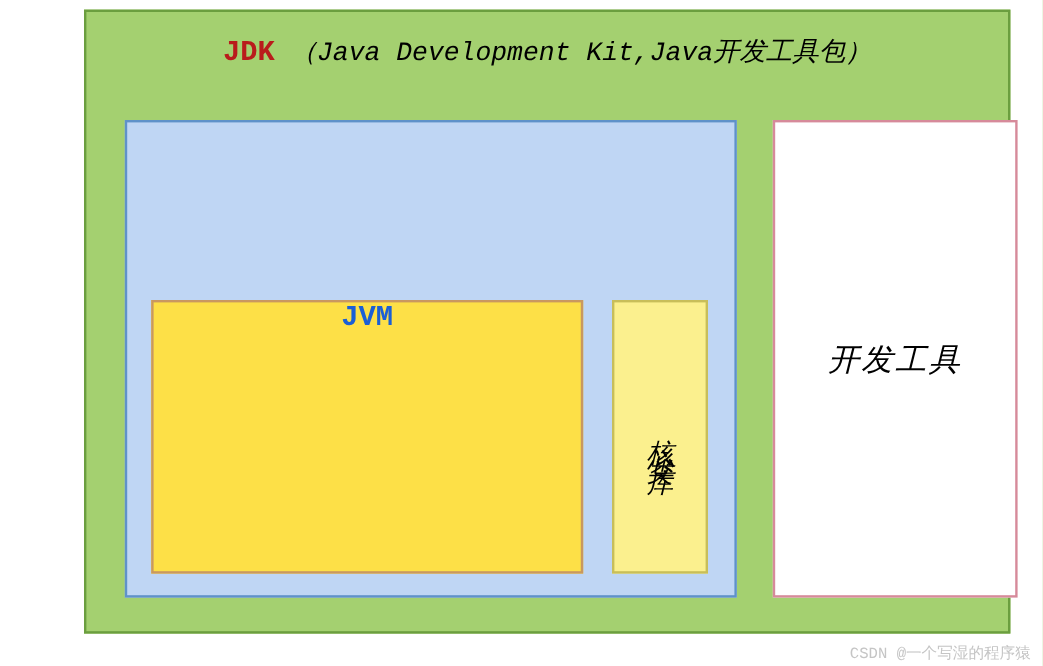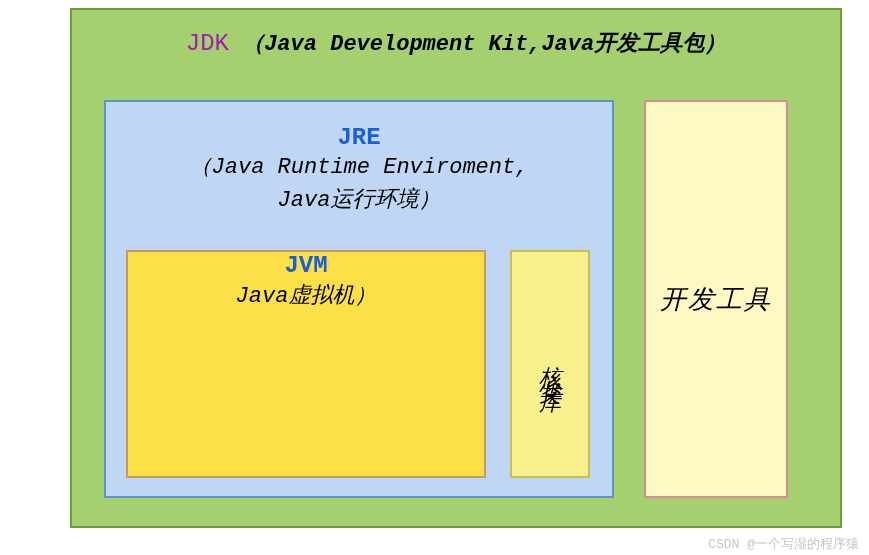--- a/index.html
+++ b/index.html
@@ -18,28 +18,27 @@
       height: 520px;
       background: #a4d070;
       border: 2px solid #6b9e3f;
     }
     .jdk-title-row {
       text-align: center;
       padding-top: 18px;
       font-size: 22px;
     }
     .jdk-title-row .label-blue {
-      color: #a21caf;
-      font-weight: normal;
+      color: #b91c1c;
+      font-weight: bold;
       font-size: 24px;
     }
     .jdk-title-row .desc {
       color: #000;
       font-style: italic;
-      font-weight: bold;
     }
     .jre-box {
       position: absolute;
       left: 32px;
       top: 90px;
       width: 510px;
       height: 398px;
       background: #bfd6f4;
       border: 2px solid #5f92c9;
     }
@@ -101,23 +100,23 @@
       text-orientation: upright;
       font-size: 22px;
       font-style: italic;
       letter-spacing: 8px;
       font-family: "SimSun","KaiTi",serif;
     }
     .devtools-box {
       position: absolute;
       left: 572px;
       top: 90px;
-      width: 144px;
+      width: 204px;
       height: 398px;
-      background: #fef9c3;
+      background: #ffffff;
       border: 2px solid #d68a9a;
       display: flex;
       align-items: center;
       justify-content: center;
     }
     .devtools-box .label {
       font-size: 26px;
       font-style: italic;
       letter-spacing: 2px;
       font-family: "SimSun","KaiTi",serif;
@@ -134,29 +133,23 @@
 </head>
 <body>
 
 <div class="jdk-box">
   <div class="jdk-title-row">
     <span class="label-blue">JDK</span>
     <span class="desc">（Java Development Kit,Java开发工具包）</span>
   </div>
 
   <div class="jre-box">
-    <div class="jre-title-row">
-      <span class="label-blue">JRE</span>
-      <span class="desc">（Java Runtime Enviroment,</span>
-      <span class="desc">Java运行环境）</span>
-    </div>
 
     <div class="jvm-box">
       <span class="label-blue">JVM</span>
-      <span class="desc">Java虚拟机）</span>
     </div>
 
     <div class="corelib-box">
       <span class="vert">核心类库</span>
     </div>
   </div>
 
   <div class="devtools-box">
     <span class="label">开发工具</span>
   </div>

